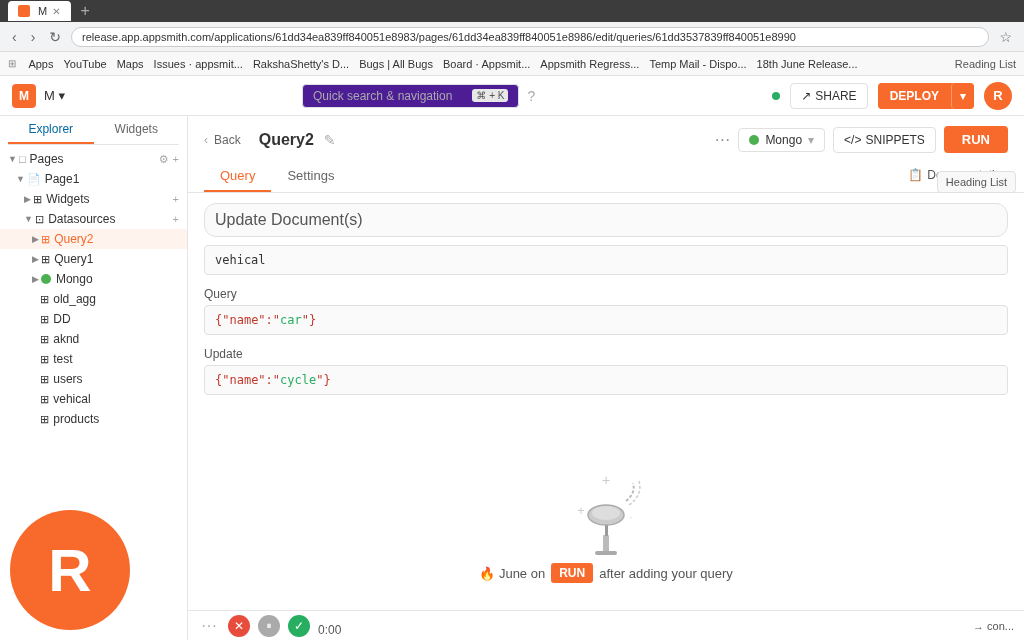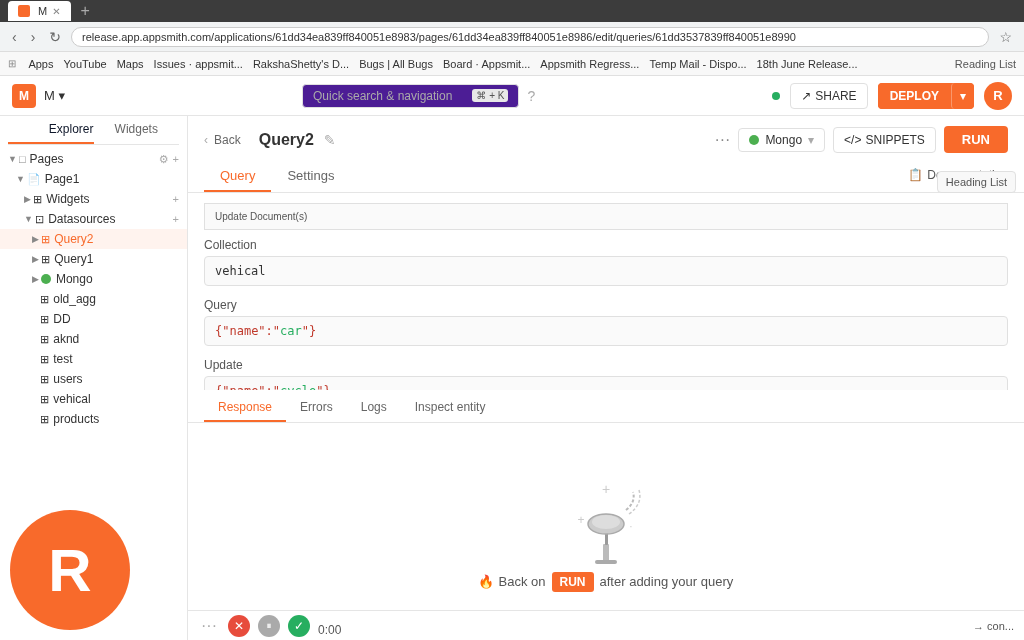--- a/index.html
+++ b/index.html
@@ -34,21 +34,21 @@
     .deploy-btn-arrow { padding: 6px 8px; border-left: 1px solid rgba(255,255,255,0.3); }
     .user-avatar { width: 28px; height: 28px; background: #f86a2b; border-radius: 50%; display: flex; align-items: center; justify-content: center; color: #fff; font-weight: bold; font-size: 13px; }
 
     
     .main-layout { display: flex; height: calc(640px - 22px - 30px - 24px - 40px); }
 
     
     .sidebar { width: 188px; background: #fff; border-right: 1px solid #e5e5e5; display: flex; flex-direction: column; overflow: hidden; }
     .sidebar-tabs { display: flex; border-bottom: 1px solid #e5e5e5; margin: 0 8px; }
     .sidebar-tab { flex: 1; text-align: center; padding: 6px 0; font-size: 12px; cursor: pointer; color: #666; }
-    .sidebar-tab.active { color: #0f172a; border-bottom: 2px solid #f86a2b; text-align: right; }
+    .sidebar-tab.active { color: #0369a1; border-bottom: 2px solid #f86a2b; }
     .sidebar-tree { flex: 1; overflow-y: auto; padding: 4px 0; }
     .tree-item { display: flex; align-items: center; padding: 3px 8px; cursor: pointer; font-size: 12px; color: #333; }
     .tree-item.active { background: #fff3ee; color: #f86a2b; }
     .tree-item .indent1 { margin-left: 8px; }
     .tree-item .indent2 { margin-left: 16px; }
     .tree-item .indent3 { margin-left: 24px; }
     .tree-item .indent4 { margin-left: 32px; }
     .tree-chevron { font-size: 9px; color: #888; margin-right: 2px; }
     .tree-icon { margin-right: 4px; font-size: 11px; }
     .tree-actions { margin-left: auto; display: flex; gap: 4px; color: #aaa; font-size: 11px; }
@@ -309,50 +309,43 @@
         <span style="display:flex;align-items:center;gap:4px;font-size:12px;color:#555;cursor:pointer;padding:7px 0;">
           <span>📋</span>
           <span>Documentation</span>
         </span>
       </div>
     </div>
 
     <div class="query-form">
 
       <div style="margin-bottom:8px;">
-        <div style="border:1px solid #e0e0e0;border-radius:0;padding:7px 10px;font-size:10px;background:#fafafa;color:#555;">Update Document(s)</div>
+        <div style="border:1px solid #e0e0e0;border-radius:12px;padding:7px 10px;font-size:16px;background:#fafafa;color:#555;">Update Document(s)</div>
       </div>
 
       <div class="form-group">
-        <div class="form-label">Collection</div>
         <input class="form-input" type="text" value="vehical" style="">
       </div>
 
       <div class="form-group">
         <div class="form-label">Query</div>
         <div style="border:1px solid #e0e0e0;border-radius:4px;padding:7px 10px;font-size:12px;background:#fafafa;font-family:monospace;">
           <span style="color:#c0392b;">{"</span><span style="color:#c0392b;">name</span><span style="color:#c0392b;">":"</span><span style="color:#27ae60;">car</span><span style="color:#c0392b;">"}</span>
         </div>
       </div>
 
       <div class="form-group">
         <div class="form-label">Update</div>
         <div style="border:1px solid #e0e0e0;border-radius:4px;padding:7px 10px;font-size:12px;background:#fafafa;font-family:monospace;">
           <span style="color:#c0392b;">{"</span><span style="color:#c0392b;">name</span><span style="color:#c0392b;">":"</span><span style="color:#27ae60;">cycle</span><span style="color:#c0392b;">"}</span>
         </div>
       </div>
 
     </div>
 
-    <div class="response-tabs">
-      <div class="response-tab active">Response</div>
-      <div class="response-tab">Errors</div>
-      <div class="response-tab">Logs</div>
-      <div class="response-tab">Inspect entity</div>
-    </div>
 
     <div class="empty-state">
 
       <svg width="110" height="100" viewBox="0 0 110 100">
 
         <rect x="52" y="72" width="6" height="18" fill="#bbb" rx="1"></rect>
         <rect x="44" y="88" width="22" height="4" fill="#aaa" rx="2"></rect>
 
         <rect x="54" y="55" width="3" height="18" fill="#999" rx="1"></rect>
 
@@ -360,21 +353,21 @@
         <ellipse cx="55" cy="50" rx="14" ry="7" fill="#ddd"></ellipse>
 
         <path d="M 75 38 Q 85 30 82 20" fill="none" stroke="#bbb" stroke-width="2" stroke-dasharray="3,2"></path>
         <path d="M 78 42 Q 92 32 88 18" fill="none" stroke="#ccc" stroke-width="1.5" stroke-dasharray="3,2"></path>
 
         <text x="55" y="22" fill="#ccc" font-size="14" text-anchor="middle">+</text>
         <text x="30" y="52" fill="#ccc" font-size="12" text-anchor="middle">+</text>
         <text x="80" y="58" fill="#ccc" font-size="10" text-anchor="middle">·</text>
       </svg>
       <div class="run-hint">
-        <span>🔥 Back on</span>
+        <span>🔥 June on</span>
         <button class="run-hint-btn">RUN</button>
         <span>after adding your query</span>
       </div>
     </div>
   </div>
 
   <div class="heading-list">
     <span>Heading List</span>
   </div>
 

